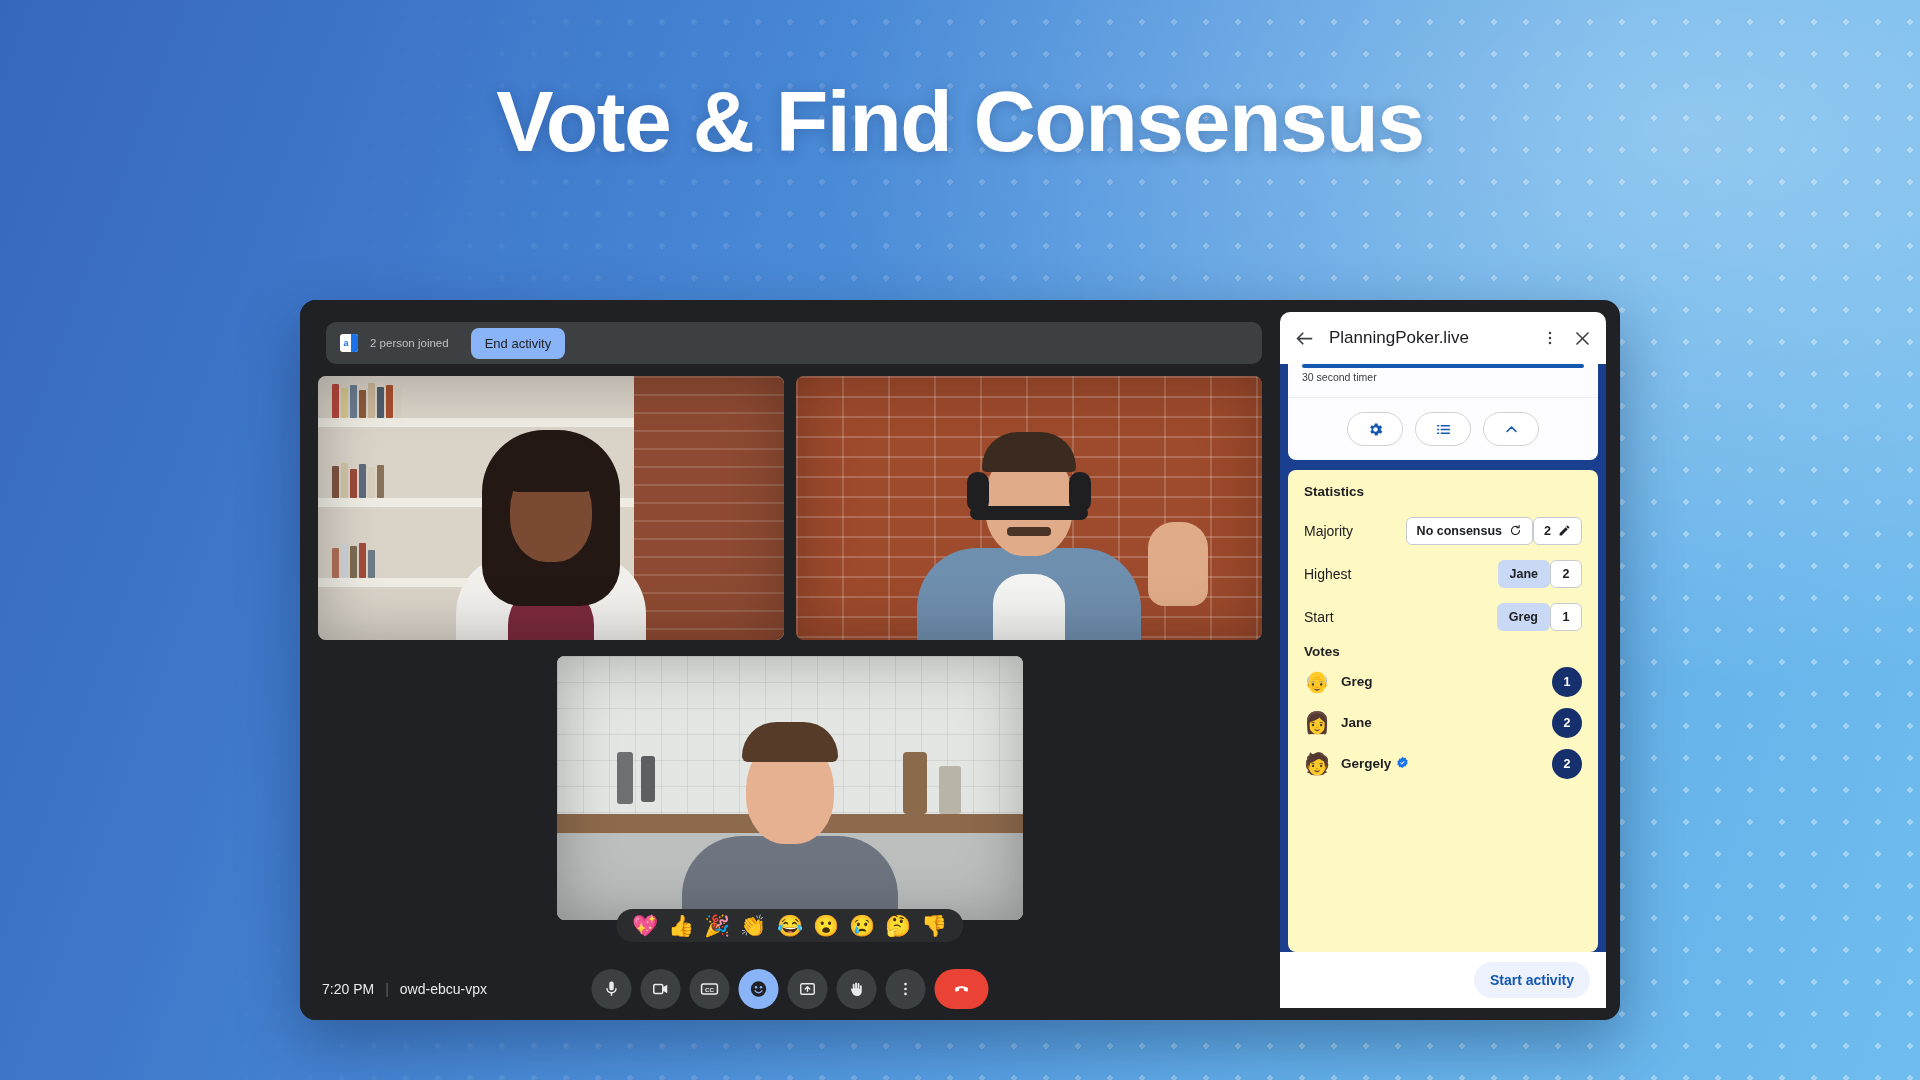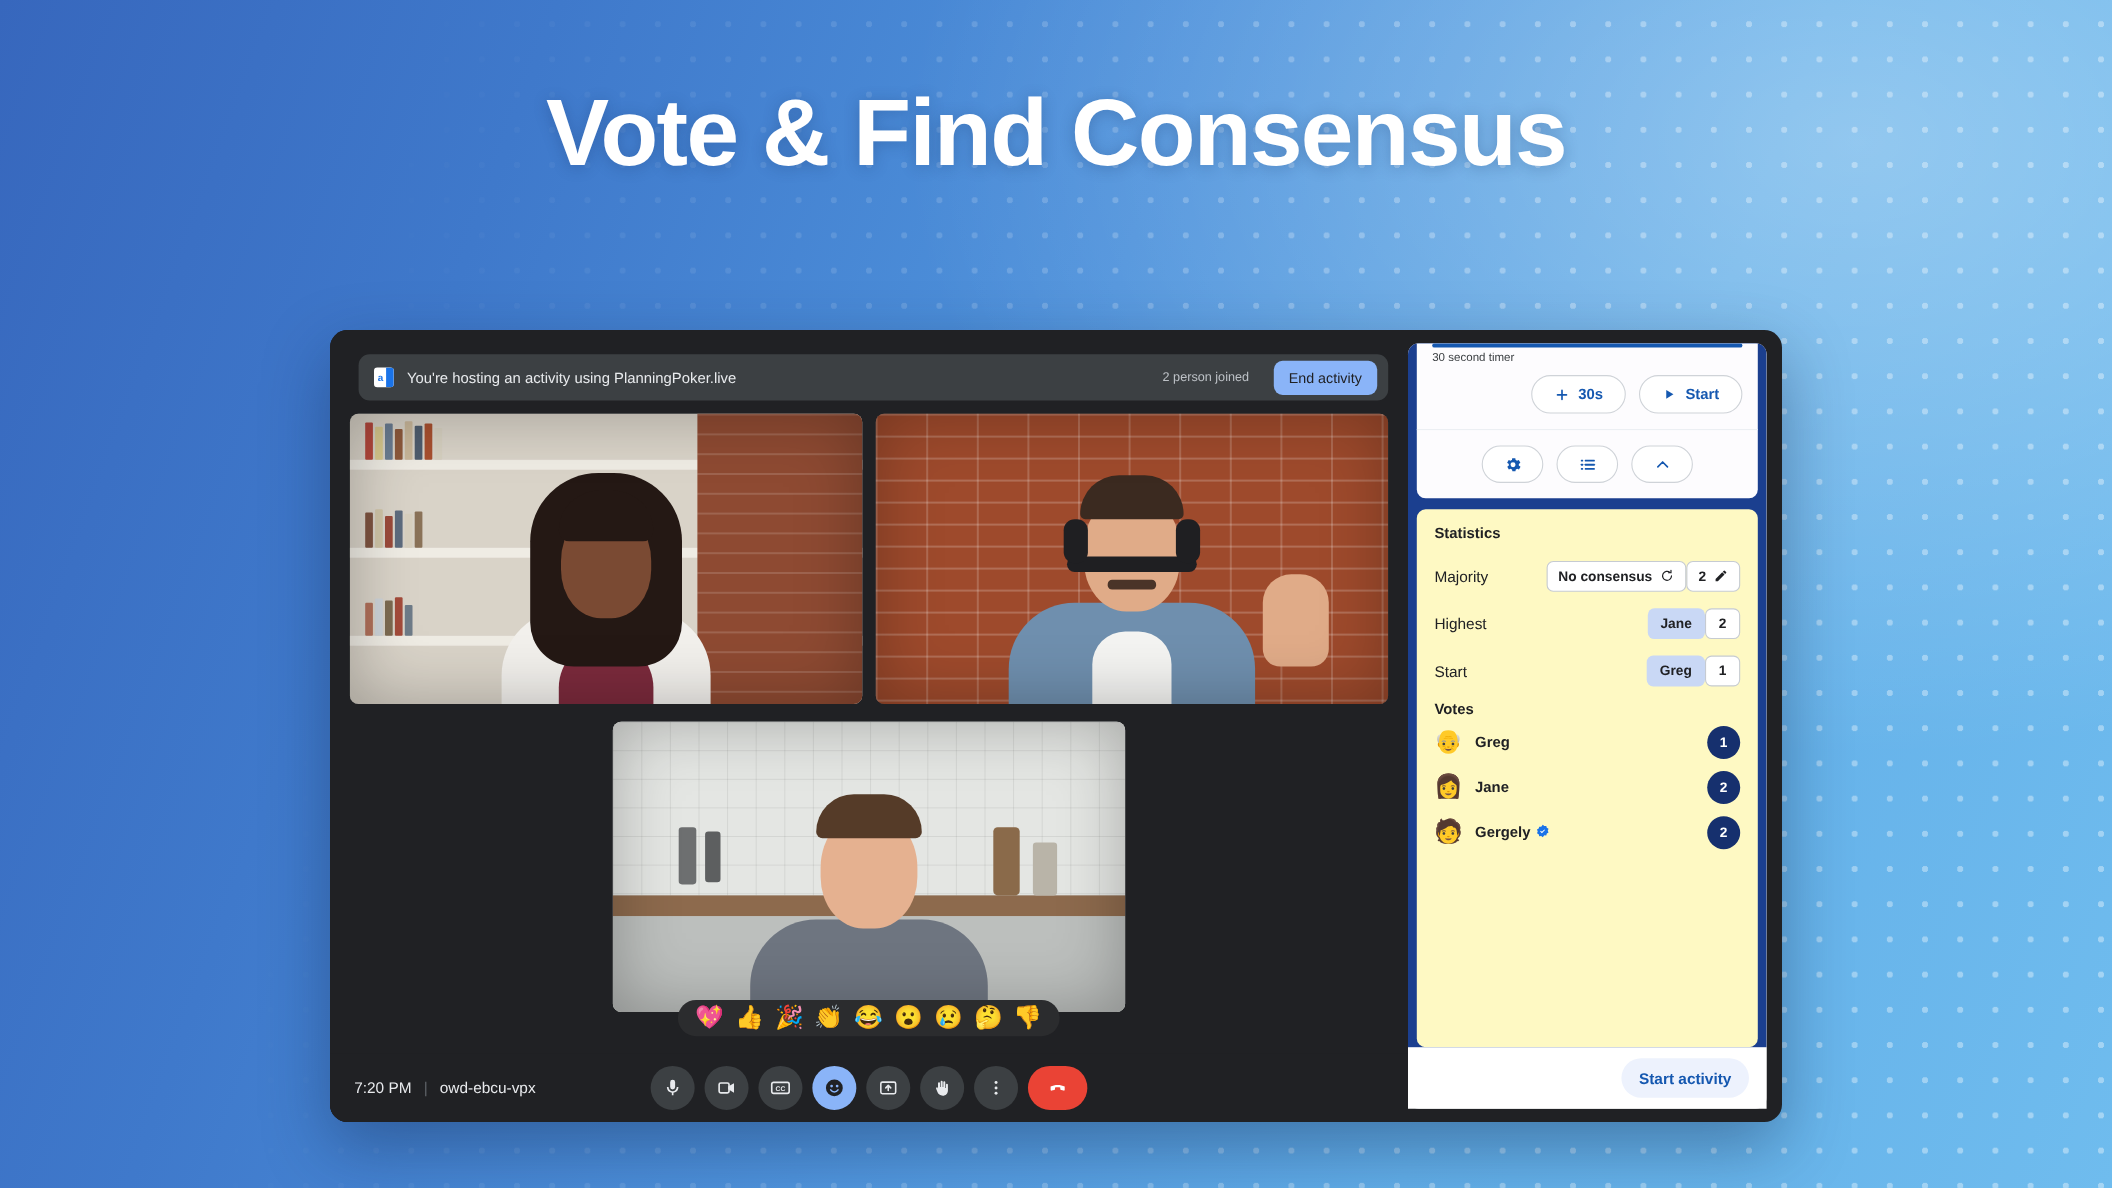--- a/index.html
+++ b/index.html
@@ -254,21 +254,20 @@
 <div class="hero-title">Vote &amp; Find Consensus</div>
 
 <div class="window">
 
   <div class="meet-area">
 
     <div class="host-banner">
       <div class="banner-icon">
           <span>a</span>
         </div>
-      <div class="banner-text">You're hosting an activity using PlanningPoker.live</div>
       <div class="banner-count">2 person joined</div>
       <button class="end-activity">End activity</button>
     </div>
 
     <div class="tiles">
       <div class="tile-row">
 
         <div class="tile t1">
           <div class="bg-books">
             <div class="shelf" style="top:42px"></div>
@@ -417,41 +416,47 @@
               <path d="M12 9c-2.6 0-5 .6-7 1.7v3.1c0 .6.5 1 1.1.9l2.4-.5c.5-.1.9-.6.9-1.1v-1.4c1.8-.6 3.7-.6 5.2 0v1.4c0 .5.4 1 .9 1.1l2.4.5c.6.1 1.1-.3 1.1-.9v-3.1C17 9.6 14.6 9 12 9z"></path>
             </svg>
         </button>
       </div>
     </div>
   </div>
 
   <div class="side-panel">
     <div class="panel-card">
 
+      <div class="panel-head">
+        <span class="ph-icon">
+          <svg width="21" height="21" viewBox="0 0 24 24" fill="none" stroke="currentColor" stroke-width="2" stroke-linecap="round" stroke-linejoin="round">
+              <path d="M20 12H4M10 6l-6 6 6 6"></path>
+            </svg>
+        </span>
+        <span class="panel-title">PlanningPoker.live</span>
+        <span class="ph-icon">
+          <svg width="18" height="18" viewBox="0 0 24 24" fill="currentColor">
+              <circle cx="12" cy="5.4" r="1.7"></circle>
+              <circle cx="12" cy="12" r="1.7"></circle>
+              <circle cx="12" cy="18.6" r="1.7"></circle>
+            </svg>
+        </span>
+        <span class="ph-icon">
+          <svg width="19" height="19" viewBox="0 0 24 24" fill="none" stroke="currentColor" stroke-width="2" stroke-linecap="round">
+              <path d="M5 5l14 14M19 5L5 19"></path>
+            </svg>
+        </span>
+      </div>
 
       <div class="panel-body">
         <div class="inner-scroll">
 
           <div class="timer-card">
             <div class="progress"></div>
             <div class="timer-label">30 second timer</div>
-            <div class="timer-btn-row">
-              <button class="pill">
-                <svg width="14" height="14" viewBox="0 0 24 24" fill="none" stroke="currentColor" stroke-width="2.6" stroke-linecap="round">
-                    <path d="M12 5v14M5 12h14"></path>
-                  </svg>
-                <span>30s</span>
-              </button>
-              <button class="pill">
-                <svg width="13" height="13" viewBox="0 0 24 24" fill="currentColor">
-                    <path d="M7 4.5l12 7.5-12 7.5z"></path>
-                  </svg>
-                <span>Start</span>
-              </button>
-            </div>
             <div class="tool-row">
               <button class="round-btn">
                 <svg width="17" height="17" viewBox="0 0 24 24" fill="currentColor">
                     <path d="M19.4 13a7.6 7.6 0 0 0 0-2l2-1.6-2-3.4-2.4 1a7.6 7.6 0 0 0-1.7-1l-.4-2.5h-4l-.4 2.5c-.6.2-1.2.6-1.7 1l-2.4-1-2 3.4L6.6 11a7.6 7.6 0 0 0 0 2l-2 1.6 2 3.4 2.4-1c.5.4 1.1.8 1.7 1l.4 2.5h4l.4-2.5c.6-.2 1.2-.6 1.7-1l2.4 1 2-3.4zM12 15.2A3.2 3.2 0 1 1 12 8.8a3.2 3.2 0 0 1 0 6.4z"></path>
                   </svg>
               </button>
               <button class="round-btn">
                 <svg width="17" height="17" viewBox="0 0 24 24" fill="currentColor">
                     <rect x="3" y="5.5" width="3" height="2.4" rx="0.6"></rect>
                     <rect x="8" y="5.5" width="13" height="2.4" rx="0.6"></rect>

